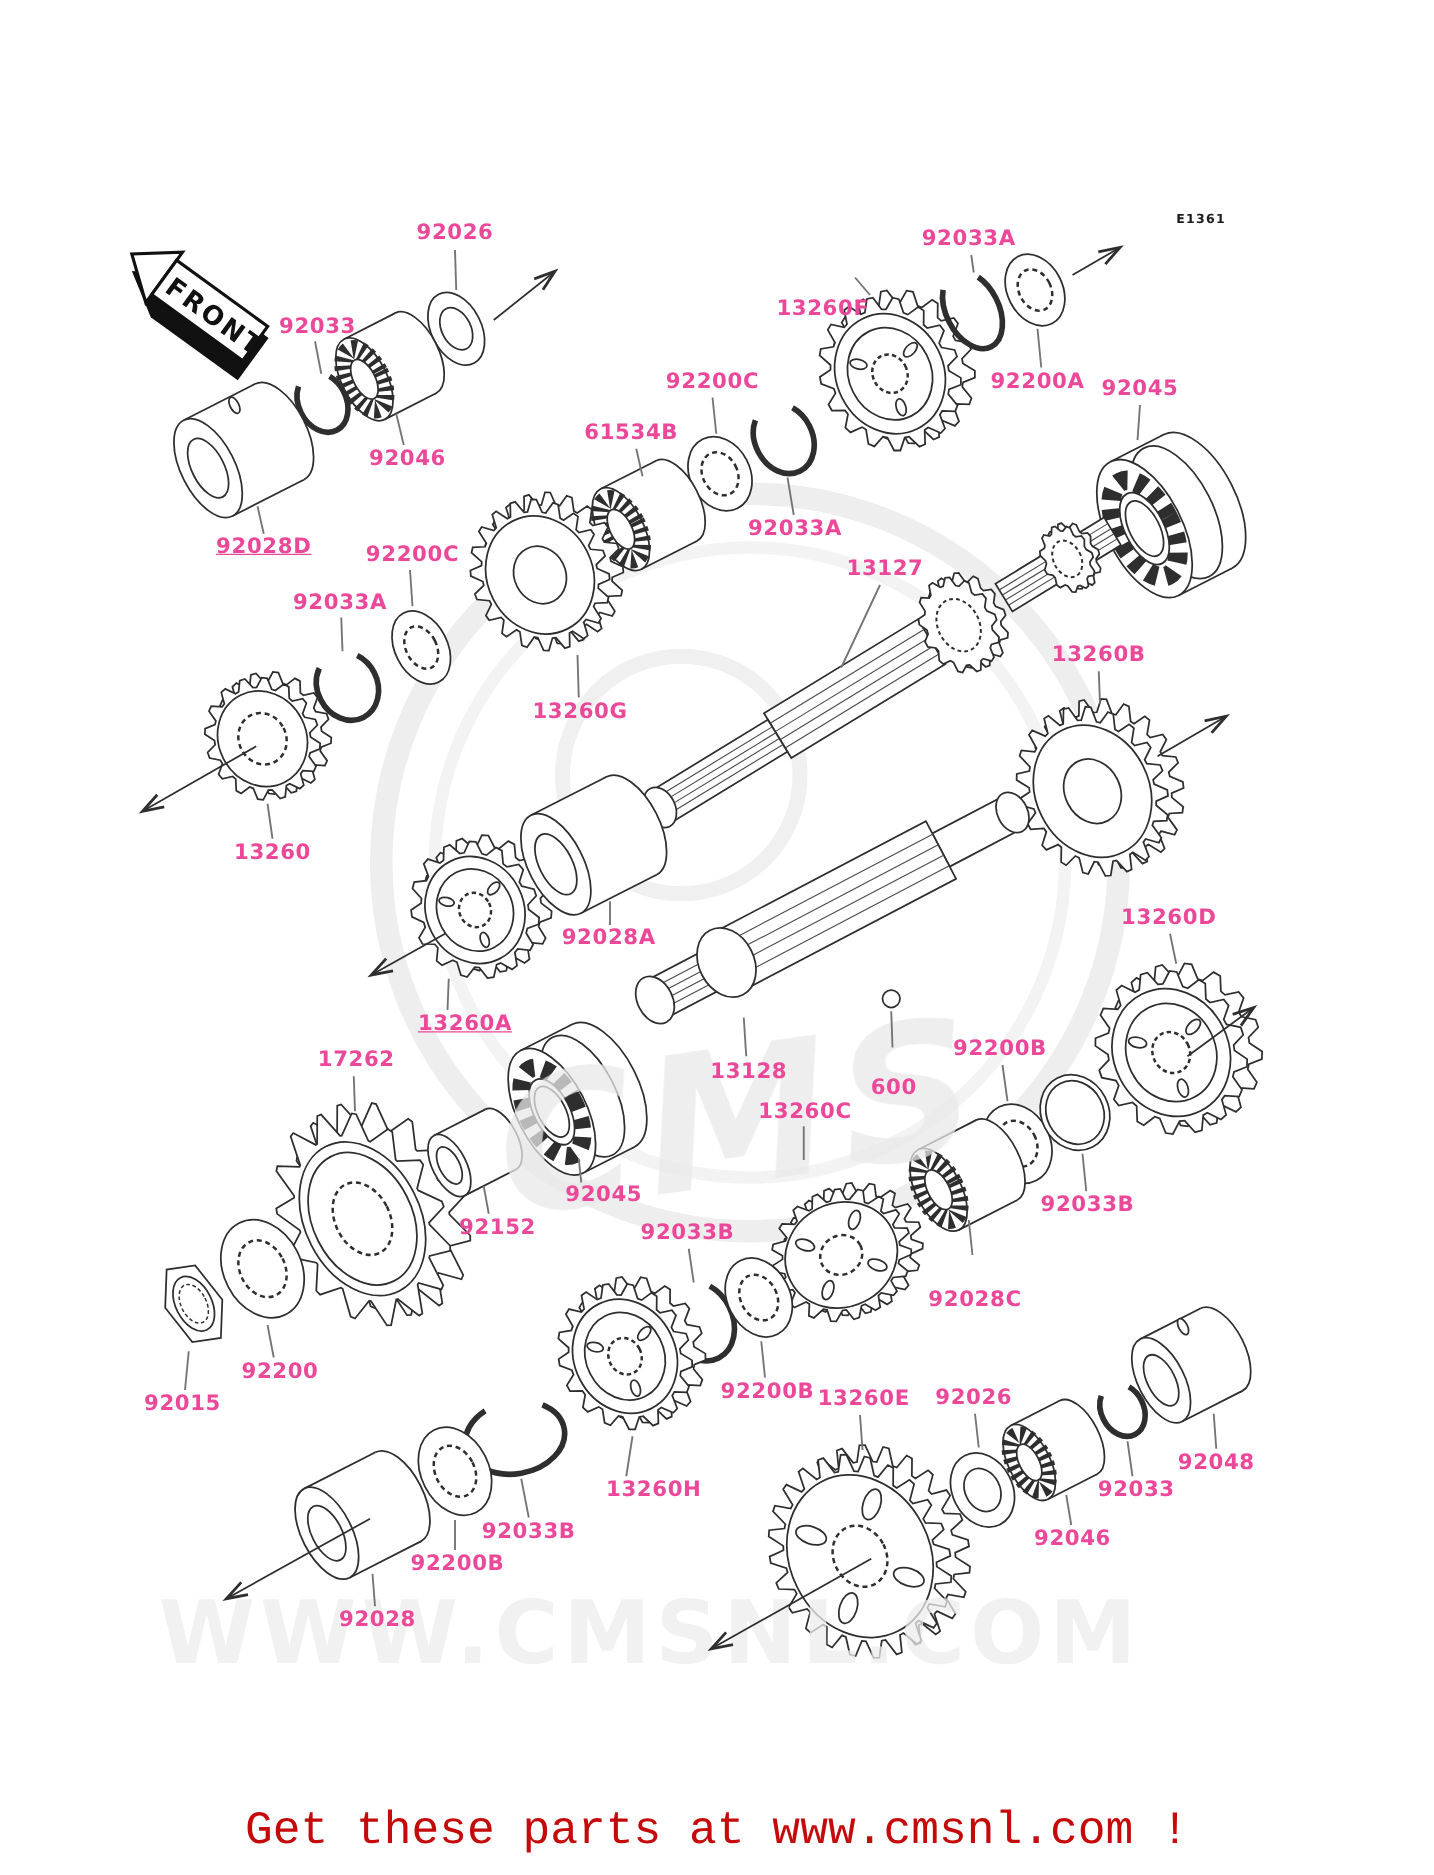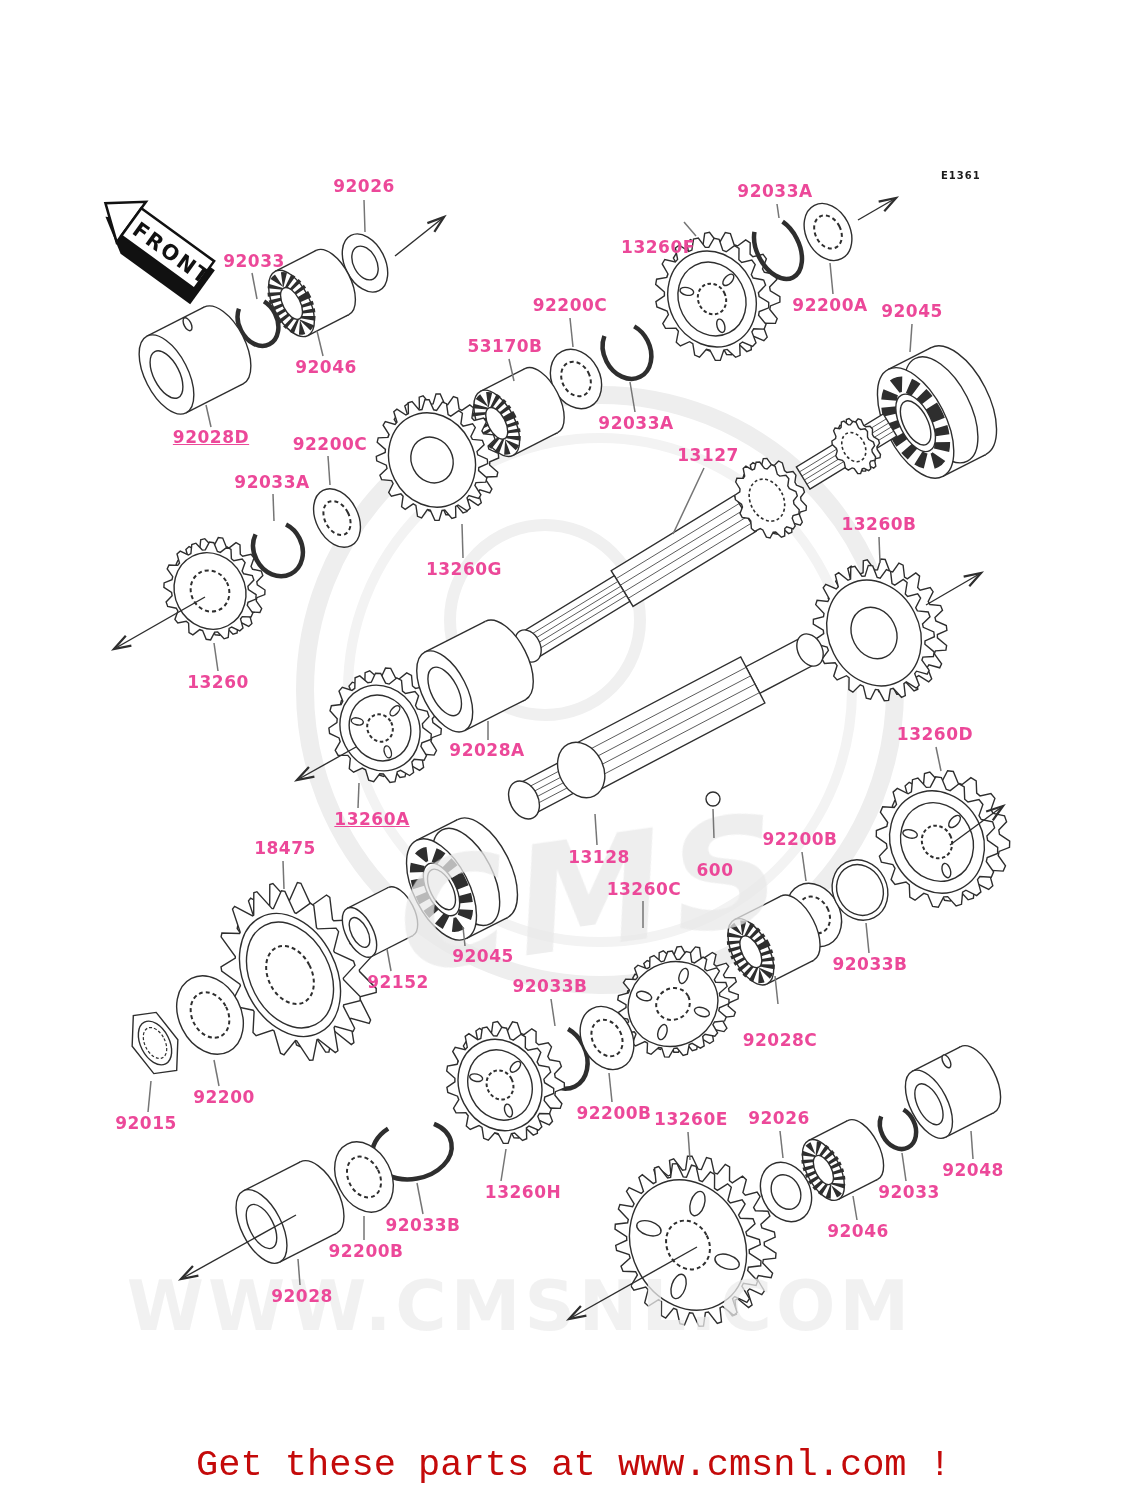--- a/index.html
+++ b/index.html
@@ -397,35 +397,35 @@
       <text x="20" y="26" font-family="DejaVu Sans, sans-serif" font-size="21" font-weight="bold" fill="#111" letter-spacing="2">FRONT</text>
     </g>
   </svg>
 
   <div id="labels">
       <div class="plabel" style="left: 364px; top: 176px;">92026</div>
       <div class="plabel" style="left: 254px; top: 251px;">92033</div>
       <div class="plabel" style="left: 326px; top: 357px;">92046</div>
       <div class="plabel" style="left: 211px; top: 427px; text-decoration: underline;">92028D</div>
       <div class="plabel" style="left: 570px; top: 295px;">92200C</div>
-      <div class="plabel" style="left: 505px; top: 336px;">53170B</div>
+      <div class="plabel" style="left: 505px; top: 336px;">61534B</div>
       <div class="plabel" style="left: 636px; top: 413px;">92033A</div>
       <div class="plabel" style="left: 658px; top: 199px; margin-top: 38px;">13260F</div>
       <div class="plabel" style="left: 775px; top: 181px;">92033A</div>
       <div class="plabel" style="left: 830px; top: 295px;">92200A</div>
       <div class="plabel" style="left: 912px; top: 301px;">92045</div>
       <div class="plabel" style="left: 330px; top: 434px;">92200C</div>
       <div class="plabel" style="left: 272px; top: 472px;">92033A</div>
       <div class="plabel" style="left: 464px; top: 559px;">13260G</div>
       <div class="plabel" style="left: 708px; top: 445px;">13127</div>
       <div class="plabel" style="left: 218px; top: 672px;">13260</div>
       <div class="plabel" style="left: 879px; top: 514px;">13260B</div>
       <div class="plabel" style="left: 372px; top: 809px; text-decoration: underline;">13260A</div>
       <div class="plabel" style="left: 487px; top: 740px;">92028A</div>
-      <div class="plabel" style="left: 285px; top: 838px;">18475</div>
+      <div class="plabel" style="left: 285px; top: 838px;">17262</div>
       <div class="plabel" style="left: 599px; top: 847px;">13128</div>
       <div class="plabel" style="left: 715px; top: 860px;">600</div>
       <div class="plabel" style="left: 800px; top: 829px;">92200B</div>
       <div class="plabel" style="left: 644px; top: 879px;">13260C</div>
       <div class="plabel" style="left: 935px; top: 724px;">13260D</div>
       <div class="plabel" style="left: 870px; top: 954px;">92033B</div>
       <div class="plabel" style="left: 780px; top: 1030px;">92028C</div>
       <div class="plabel" style="left: 483px; top: 946px;">92045</div>
       <div class="plabel" style="left: 398px; top: 972px;">92152</div>
       <div class="plabel" style="left: 550px; top: 976px;">92033B</div>

